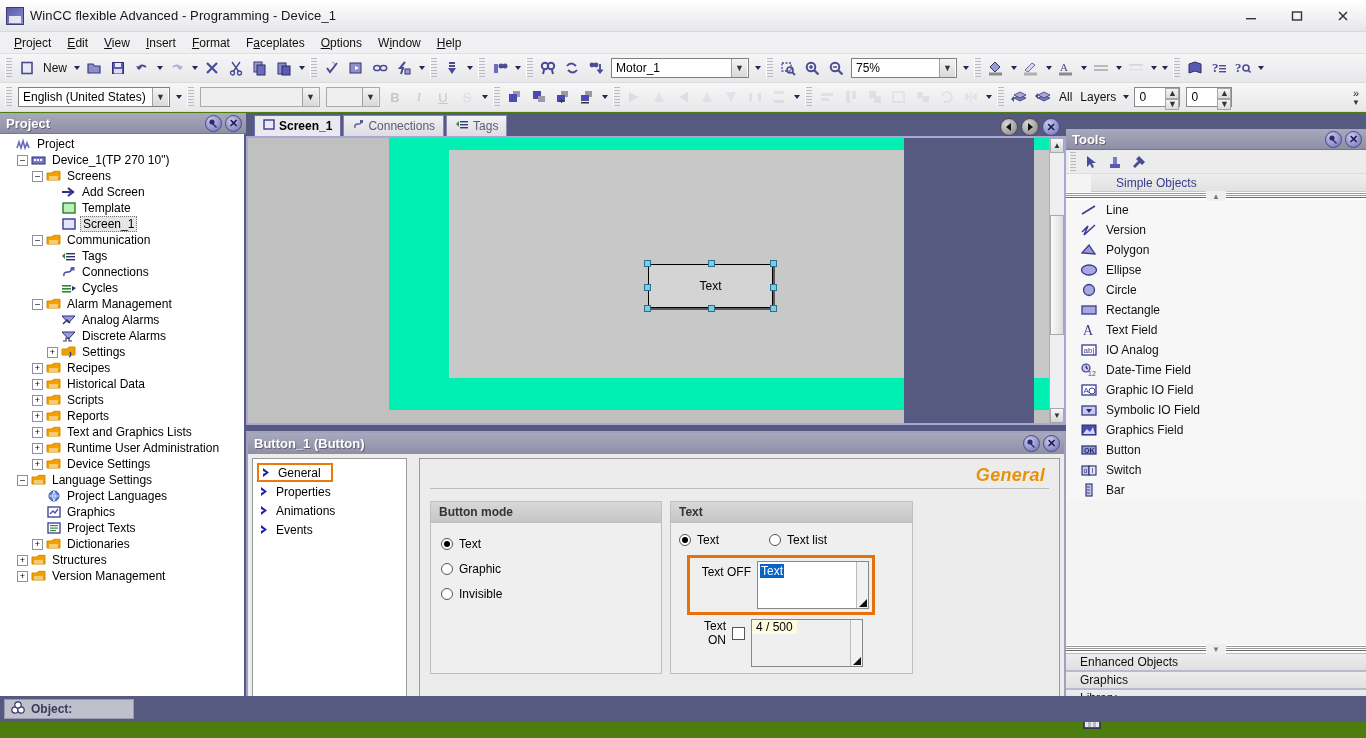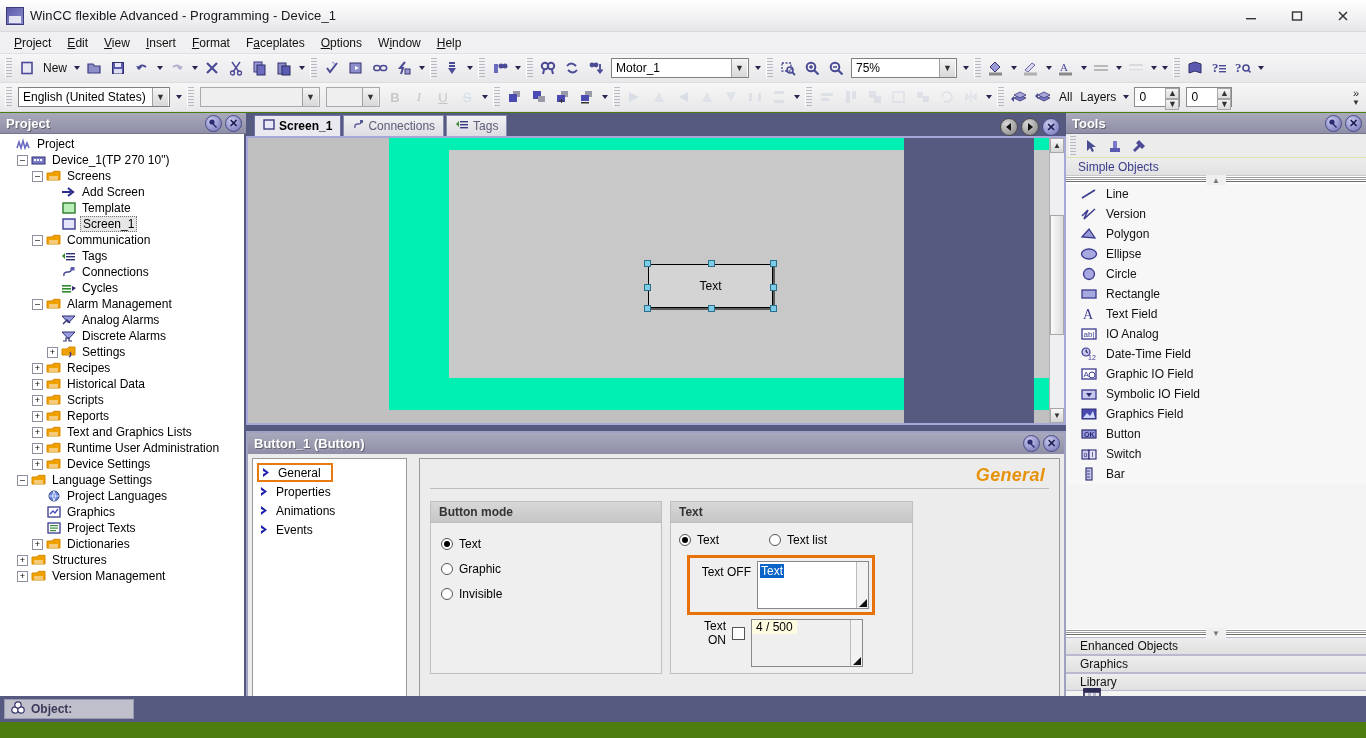--- a/index.html
+++ b/index.html
@@ -229,28 +229,28 @@
   .ta .sel-text { background:#0a64c8; color:#fff; display:inline-block; padding:0 1px; margin:2px 0 0 2px;}
   .ta .hint { position:absolute; left:0; top:0; background:#fdfbe0; padding:0 4px; font-size:12px; }
   .ta .grip2 { position:absolute; right:1px; bottom:1px; width:0;height:0;
       border-left:8px solid transparent; border-bottom:8px solid #111;}
   .ta .sbar { position:absolute; right:0; top:0; bottom:0; width:12px;
       background:#f2f2f2; border-left:1px solid #bbb; }
   .ta.grayed { background:#efefef; }
   .hl-orange { border:3px solid #e8710a; padding:3px; display:inline-block; }
 
   
-  #tools { right:0; top:0; width:300px; bottom:0; background:#f4f4f4; border:0;}
+  #tools { right:0; top:16px; width:300px; bottom:0; background:#f4f4f4; border:0;}
   #tools .panel-title { }
   .tools-tb { height:24px; display:flex; align-items:center; background:#ececec;
      border-bottom:1px solid #e3e3b0; }
   .tools-cat {
-    height:18px; display:flex; align-items:center; padding-left:12px;
+    height:18px; display:flex; align-items:center; padding-left:25px;
     background:linear-gradient(to bottom,#ededed,#e2e2e2);
-    color:#3a3a8c; font-size:12px; border-bottom:1px solid #c8c8c8;
+    color:#3a3a8c; font-size:12px; border-bottom:1px solid #c8c8c8;margin-left:25px;
   }
   .splitter { height:8px; background:
       linear-gradient(to bottom,#fff 0 1px,#9a9a9a 1px 2px,#fff 2px 3px,#9a9a9a 3px 4px,
       #fff 4px 5px, #6a6a6a 5px 6px, #fff 6px 8px);
       position:relative; }
   .splitter .nub { position:absolute; left:50%; transform:translateX(-50%); top:-1px;
      width:20px;height:10px;background:#efefef; display:flex;align-items:center;justify-content:center;
      font-size:8px;color:#777;}
   .toollist { background:#f7f7f7; }
   .toolitem { display:flex; align-items:center; gap:8px; height:20px; padding-left:14px; font-size:12px; color:#111;}

